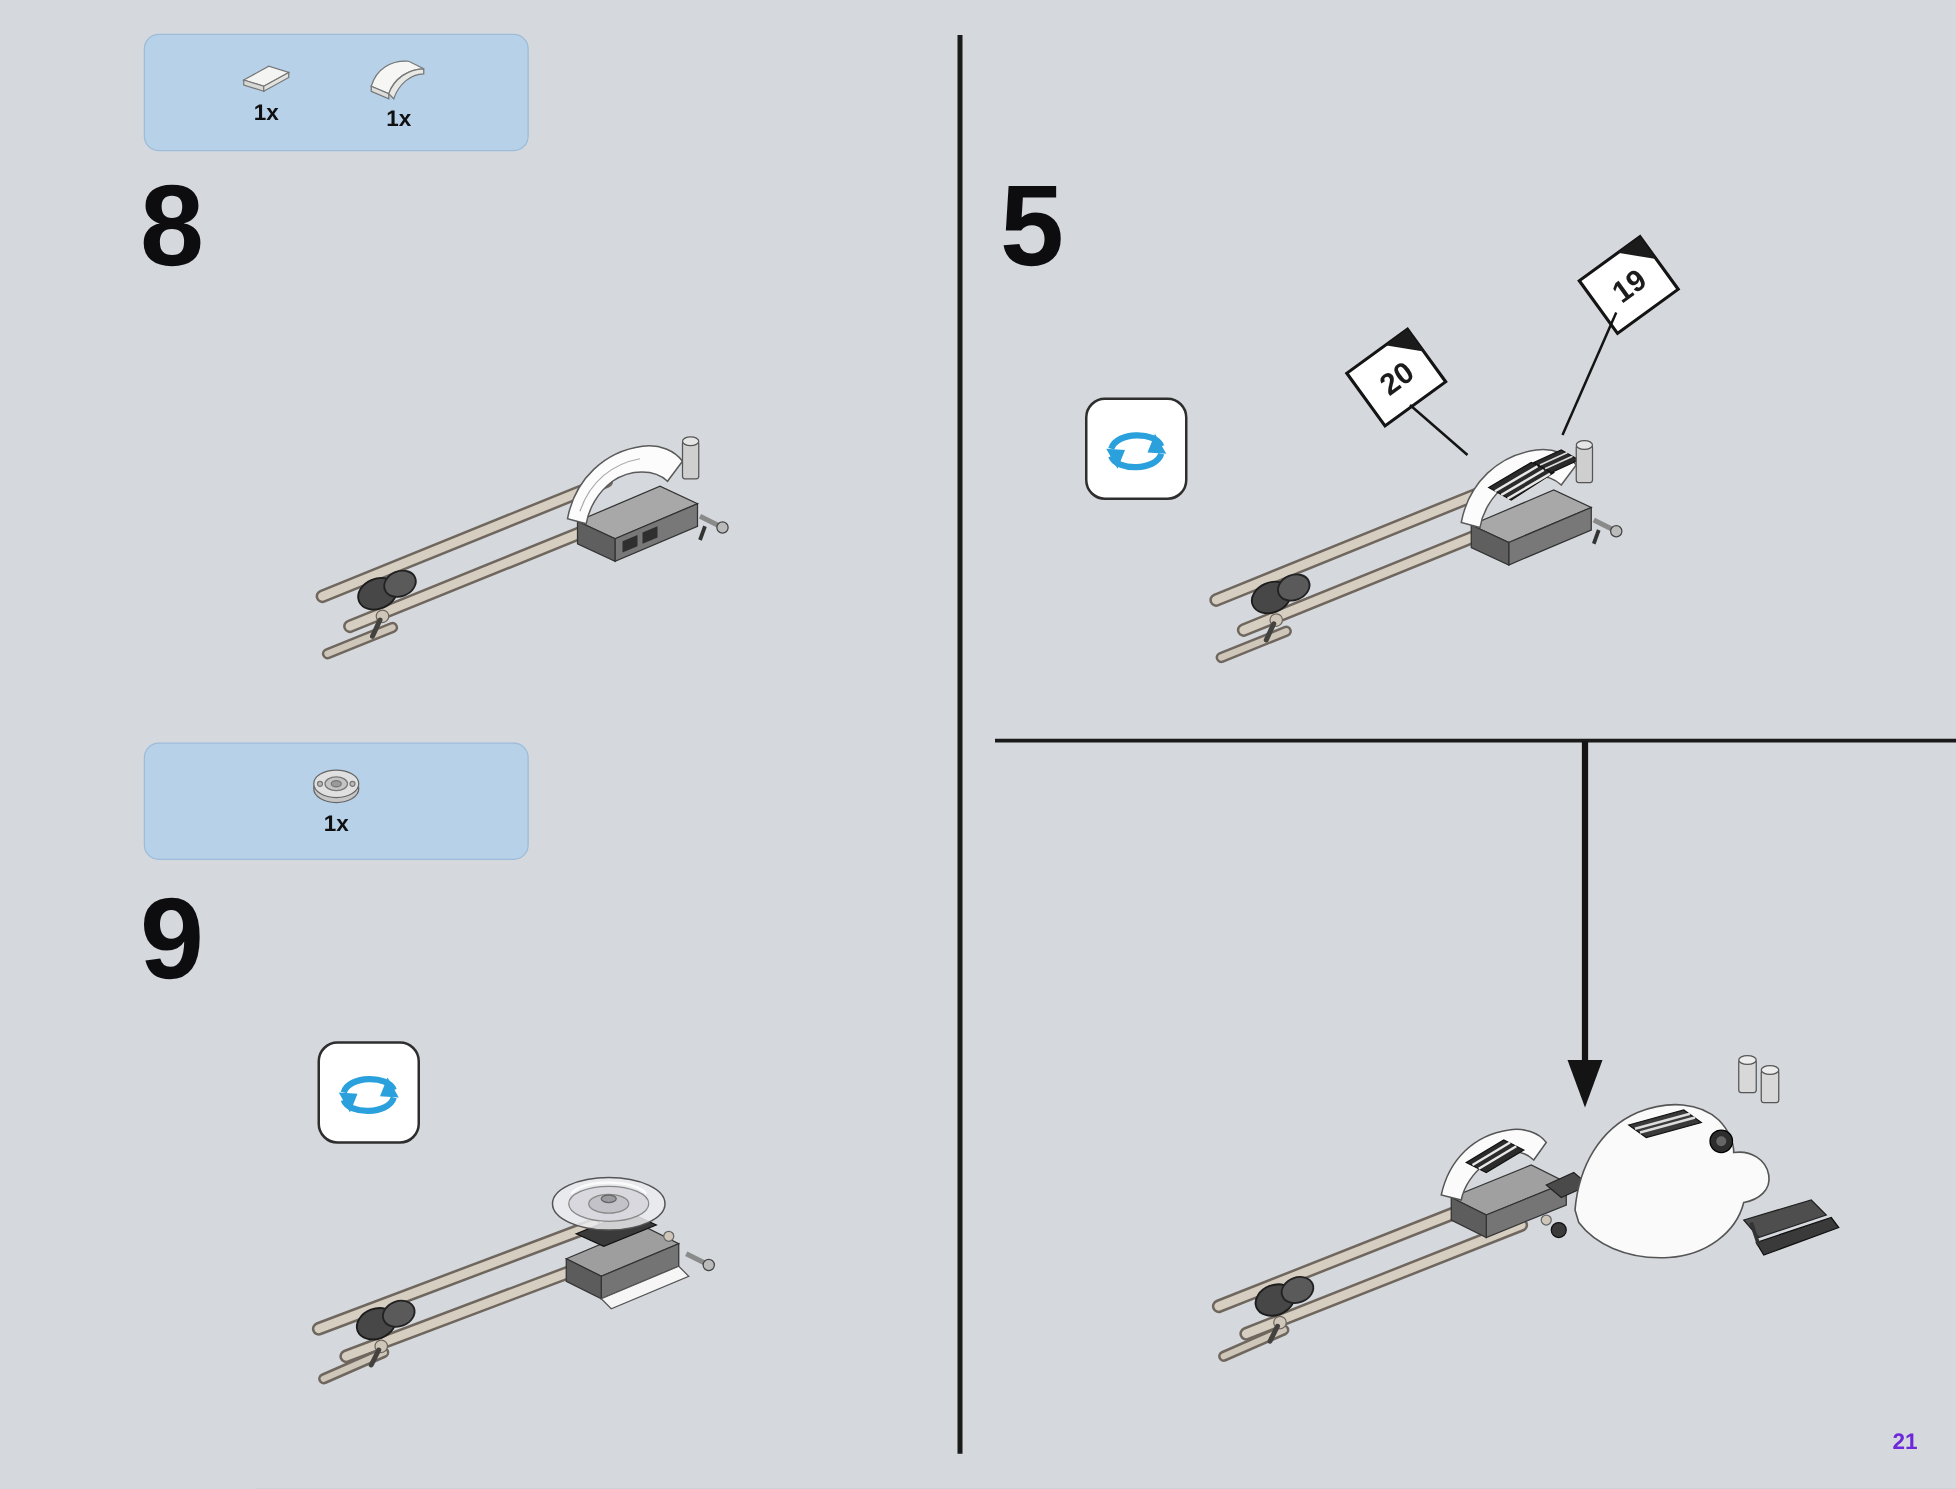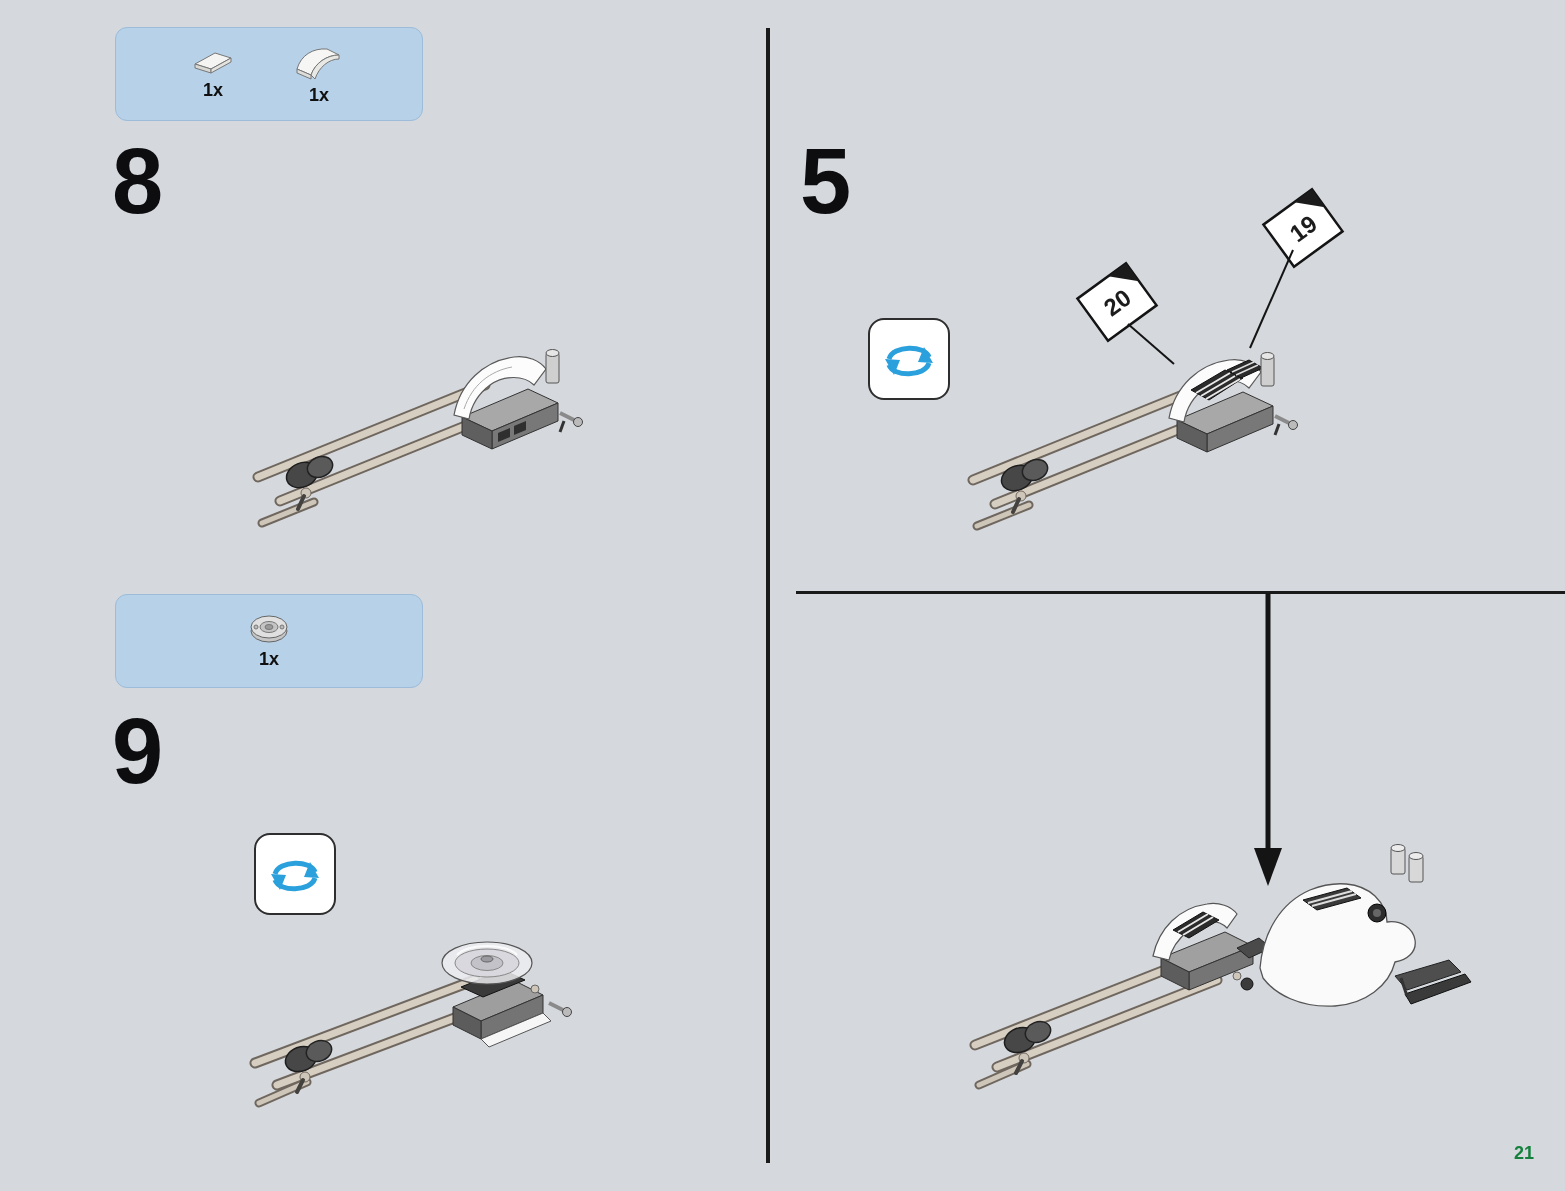--- a/index.html
+++ b/index.html
@@ -5,21 +5,21 @@
   html,body{margin:0;padding:0;background:#c4c8cc}
   .page{position:relative;width:1565px;height:1191px;background:#d5d9dd;font-family:"Liberation Sans",sans-serif;overflow:hidden}
   .vdiv{position:absolute;left:766px;top:28px;width:4px;height:1135px;background:#1a1a1a}
   .hdiv{position:absolute;left:796px;top:591px;width:769px;height:3px;background:#1a1a1a}
   .step-num{position:absolute;font-size:92px;font-weight:900;color:#0d0d0f;line-height:1;letter-spacing:-2px}
   .parts-box{position:absolute;background:#b6d1e8;border:1px solid #9cbcda;border-radius:12px;display:flex;align-items:center;justify-content:center;gap:56px;box-sizing:border-box}
   .part{display:flex;flex-direction:column;align-items:center;gap:2px}
   .count{font-size:18px;font-weight:700;color:#101010}
   .roticon{position:absolute;width:82px;height:82px;background:#fff;border:2px solid #2e2e2e;border-radius:16px;display:flex;align-items:center;justify-content:center;box-sizing:border-box}
   .illus,.sticker,.overlay{position:absolute}
-  .pagenum{position:absolute;left:1514px;top:1143px;font-size:18px;font-weight:700;color:#15803d}
+  .pagenum{position:absolute;left:1514px;top:1143px;font-size:18px;font-weight:700;color:#6d28d9}
   #step8{left:112px;top:135px}
   #step9{left:112px;top:705px}
   #step10{left:800px;top:135px}
   #step11{left:800px;top:705px}
   #box8{left:115px;top:27px;width:308px;height:94px}
   #box9{left:115px;top:594px;width:308px;height:94px}
   #rot9{left:254px;top:833px}
   #rot10{left:868px;top:318px}
 </style>
 </head>

